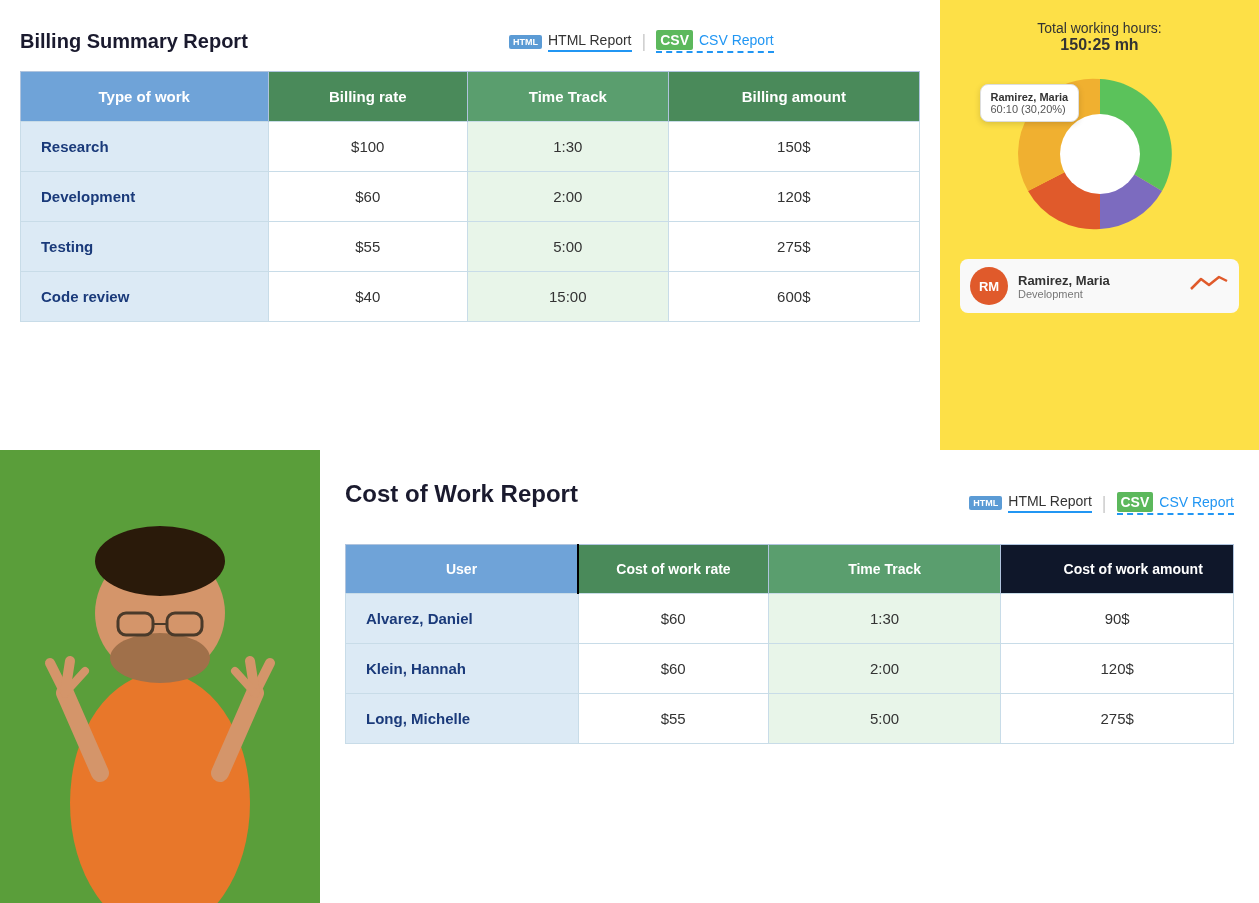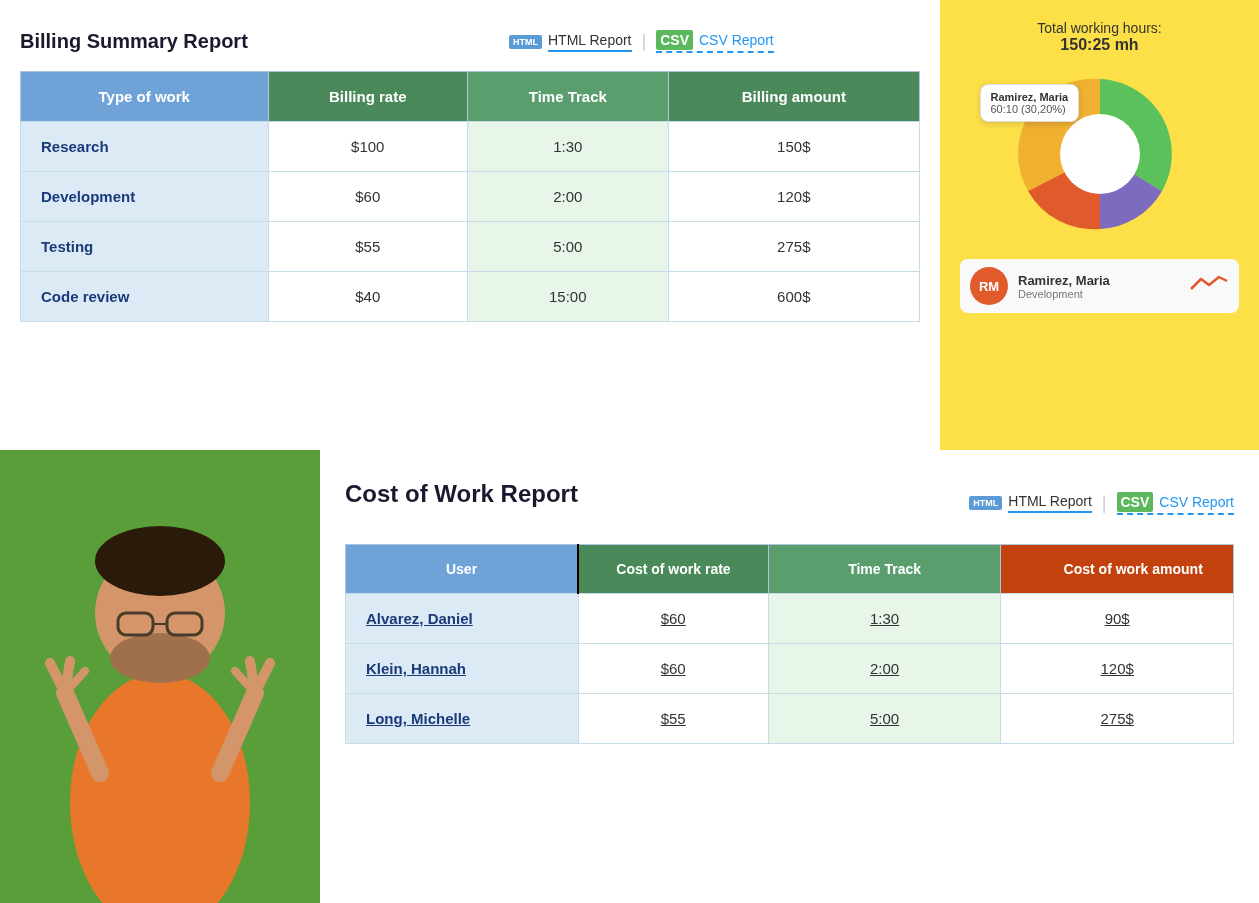--- a/index.html
+++ b/index.html
@@ -318,32 +318,31 @@
     }
 
     .cost-table thead tr th:nth-child(3) {
       background: #5a9e6e;
       color: #fff;
       border-right: 1px solid #b0c4de;
       width: 22%;
     }
 
     .cost-table thead tr th:nth-child(4) {
-      background: #c2410c;
+      background: #0f172a;
       color: #fff;
       width: 22%;
       padding-left: 44px;
     }
 
     .cost-table tbody tr td {
       padding: 16px 12px;
       text-align: center;
       border: 1px solid #c8dce8;
       font-size: 15px;
-      text-decoration: underline;
     }
 
     .cost-table tbody tr td:first-child {
       background: #dceaf5;
       color: #1a3a7a;
       font-weight: 700;
       text-align: left;
       padding-left: 20px;
     }
 

